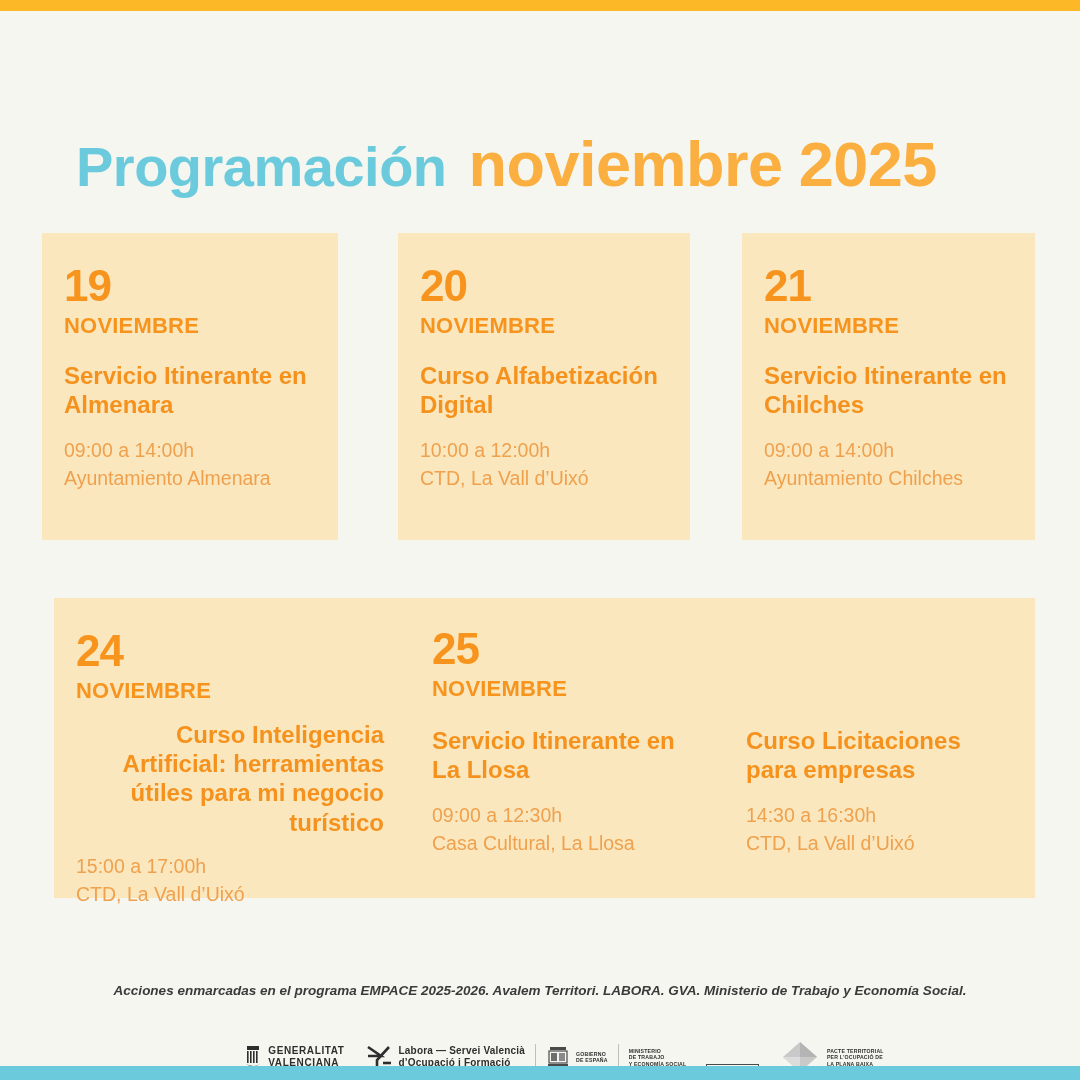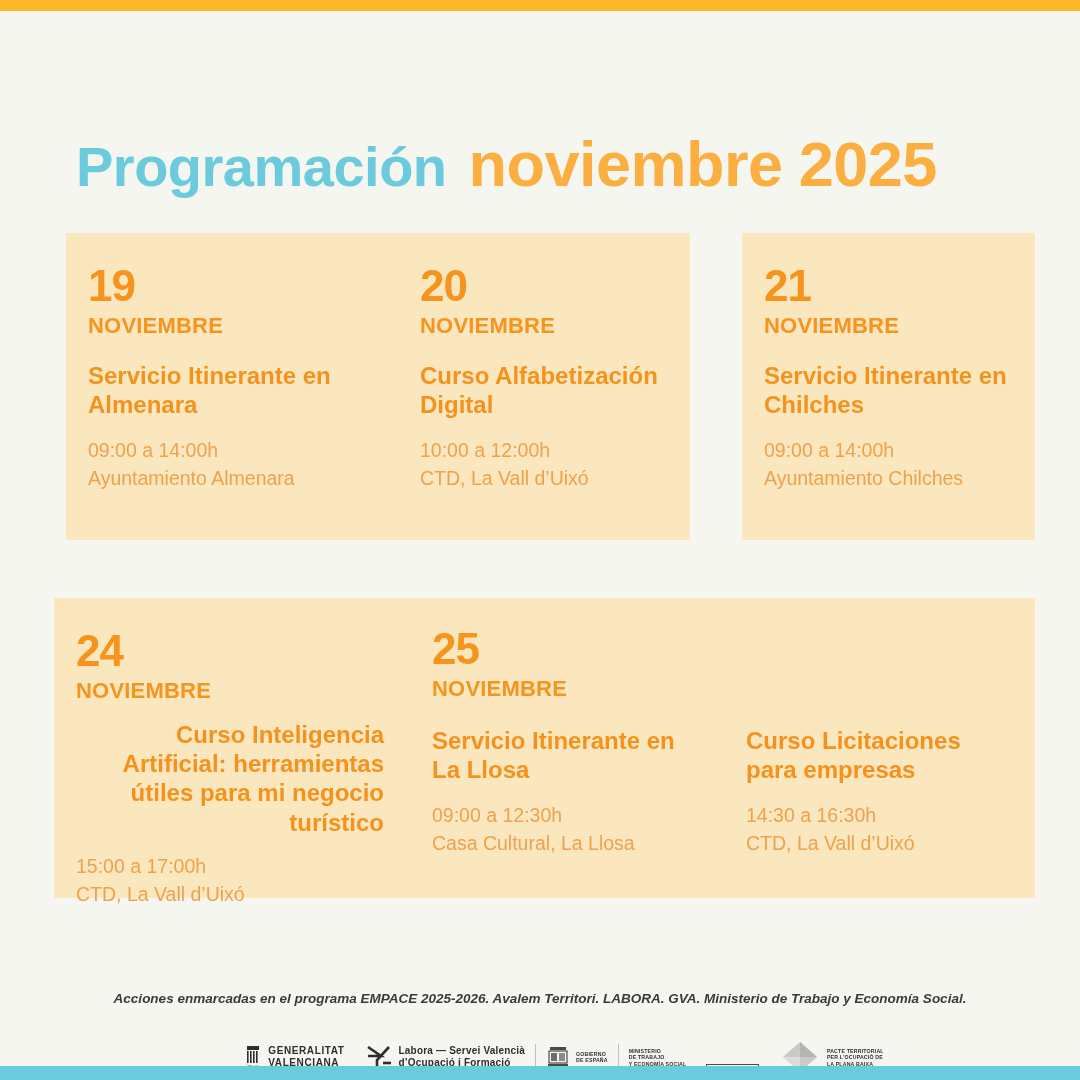--- a/index.html
+++ b/index.html
@@ -94,21 +94,21 @@
   }
   .ev-meta {
     font-size: 19.5px;
     font-weight: normal;
     color: #EFA14E;
     line-height: 1.42;
     margin-top: 18px;
   }
 
   
-  #card-19 { left: 66px;  top: 233px; width: 336px; height: 307px; }
+  #card-19 { left: 42px;  top: 233px; width: 296px; height: 307px; }
   #card-20 { left: 398px; top: 233px; width: 292px; height: 307px; }
   #card-21 { left: 742px; top: 233px; width: 293px; height: 307px; }
   #card-24 { left: 54px;  top: 598px; width: 352px; height: 300px; }
   #card-25 { left: 398px; top: 598px; width: 637px; height: 300px; }
 
   #card-24 .ev-title { margin-top: 16px; text-align: right; }
   #card-24 .ev-meta  { margin-top: 16px; }
 
   
   .wide-head { padding: 30px 0 0 34px; }
@@ -125,21 +125,20 @@
   .footer-note {
     position: absolute;
     top: 983px;
     left: 0;
     width: 1080px;
     text-align: center;
     font-size: 13.5px;
     font-style: italic;
     font-weight: bold;
     color: #3A3A3A;
-    margin-top: 8px;
   }
   .logo-row {
     position: absolute;
     top: 1020px;
     left: 0;
     width: 1080px;
     display: flex;
     align-items: center;
     justify-content: center;
     gap: 0px;

